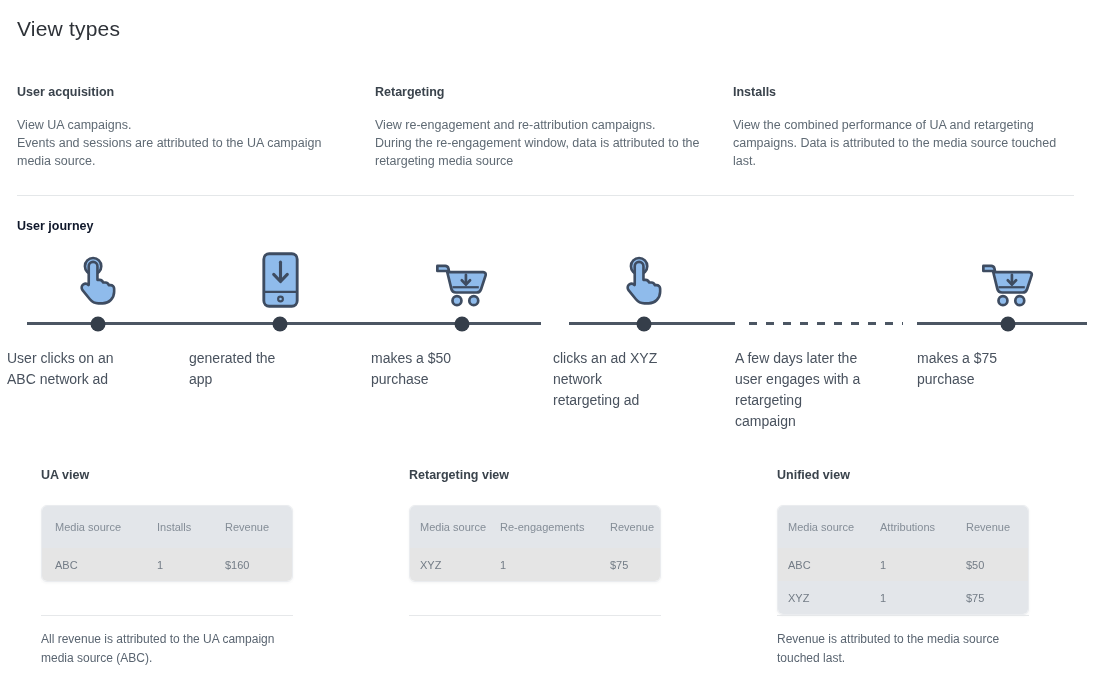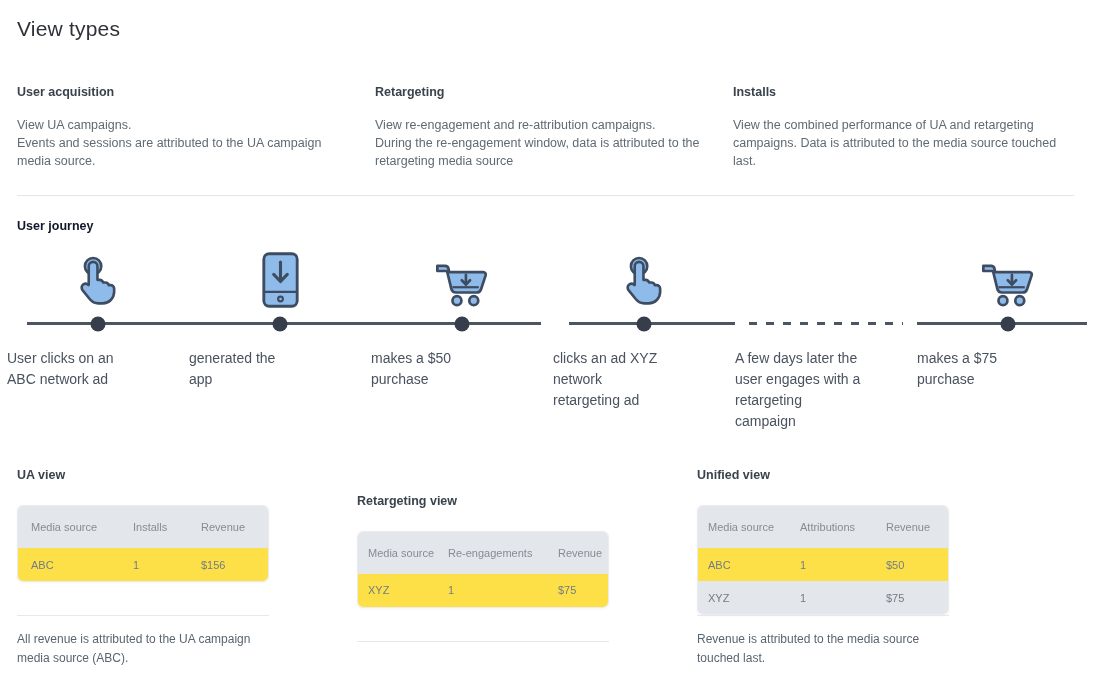--- a/index.html
+++ b/index.html
@@ -33,29 +33,29 @@
   .tl-line.dashed {
     background:repeating-linear-gradient(90deg,#4C5663 0 8px,transparent 8px 17px);
     margin:0 14px;
   }
   .tl-dot { position:absolute; left:50%; top:50%; transform:translate(-50%,-50%);
     width:15px; height:15px; border-radius:50%; background:#353E4A; }
   .step-label { margin-top:17px; font-size:14px; line-height:21px; color:#49525E;
     text-align:left; white-space:pre-line; }
 
   
-  .views { display:flex; gap:82px; margin:36px 0 0 0;align-items:center; }
+  .views { display:flex; gap:110px; margin:36px 0 0 24px; }
   .vcol { width:258px; }
   .vlabel { font-size:12.5px; font-weight:700; color:#3A434C; margin:0 0 23px 0; }
   .table-zone { height:110px; }
   .tablecard { width:252px; border:1px solid #EAECEF; border-radius:6px; overflow:hidden;
     box-shadow:0 1px 3px rgba(40,50,60,.05); background:#fff; }
   .thead { background:#E3E6EA; height:42px; display:grid; align-items:center;
     font-size:11px; color:#848D97; }
-  .trow { background:#fde047; height:33px; display:grid; align-items:center;
+  .trow { background:#e5e5e5; height:33px; display:grid; align-items:center;
     font-size:11px; color:#737C86; }
   .trow.alt { background:#E3E6EA; }
   .g1 { grid-template-columns:102px 68px 1fr; padding-left:13px; }
   .g2 { grid-template-columns:80px 110px 1fr; padding-left:10px; }
   .g3 { grid-template-columns:92px 86px 1fr; padding-left:10px; }
   .vdivider { border:none; border-top:1px solid #E6E8EA; margin:0; width:252px; }
   .caption { margin:14px 0 0 0; font-size:12px; line-height:18.5px; color:#5A6571;
     width:246px; white-space:pre-line; }
 
   .icon-svg { display:block; }
@@ -201,21 +201,21 @@
       <div class="table-zone">
         <div class="tablecard">
           <div class="thead g1">
             <span>Media source</span>
             <span>Installs</span>
             <span>Revenue</span>
           </div>
           <div class="trow g1">
             <span>ABC</span>
             <span>1</span>
-            <span>$156</span>
+            <span>$160</span>
           </div>
         </div>
       </div>
       <hr class="vdivider">
       <p class="caption">All revenue is attributed to the UA campaign
 media source (ABC).</p>
     </div>
 
     <div class="vcol">
       <p class="vlabel">Retargeting view</p>

